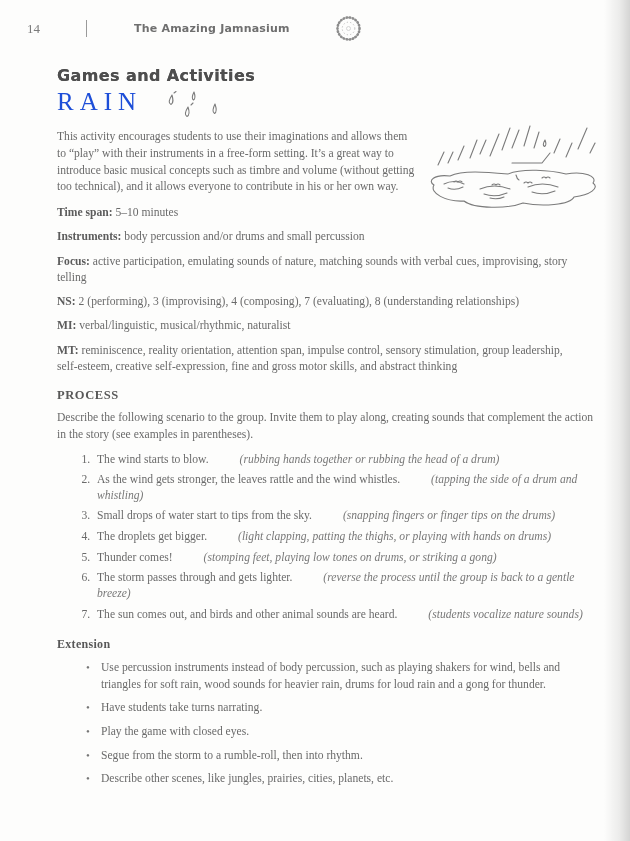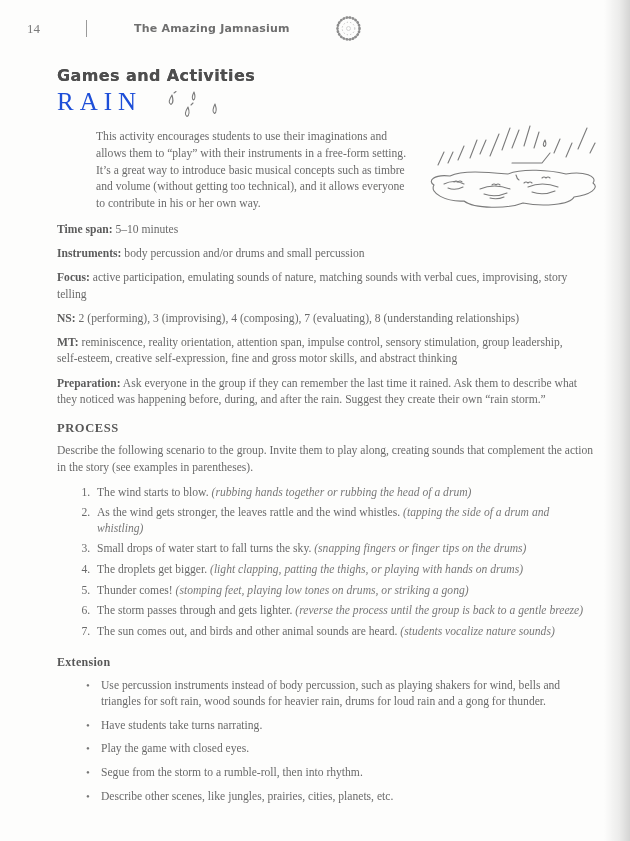--- a/index.html
+++ b/index.html
@@ -43,37 +43,37 @@
     letter-spacing: 0.4px; margin: 24px 0 4px 0;
     text-shadow: 0 0 0.5px #5a5a5a;
   }
   .rain-row { display: flex; align-items: flex-start; margin: 2px 0 0 0; height: 32px; }
   .activity-title {
     font-size: 25px; letter-spacing: 6px; color: #1d4ed8;
     font-family: "Liberation Serif", serif; line-height: 1;
   }
   .rain-doodles { margin: 2px 0 0 16px; }
 
-  .intro-wrap { margin-top: 8px; margin-left: 39px; }
+  .intro-wrap { margin-top: 8px; }
   .illustration { float: right; width: 178px; height: 102px; margin: -16px -8px 0 8px; }
   p.intro { margin: 0; font-size: 11.6px; line-height: 1.45; }
 
   .meta { margin-top: 9px; }
   .meta p { margin: 0 8px 8px 0; font-size: 11.6px; line-height: 1.4; clear: none; }
   .meta .lbl { font-weight: bold; color: #5c5c5c; }
 
   h2.proc-heading {
     font-size: 12.5px; font-weight: bold; color: #585858;
     letter-spacing: 0.6px; margin: 13px 0 7px 0;
   }
   p.proc-intro { margin: 0 0 8px 0; font-size: 11.6px; line-height: 1.45; }
 
   ol.steps { margin: 6px 0 0 20px; padding: 0 0 0 16px; }
   ol.steps li { margin-bottom: 5px; font-size: 11.6px; line-height: 1.35; padding-left: 4px; }
-  .example { font-style: italic; color: #787878; }
+  .example { font-style: italic; color: #787878; margin-left: 28px; }
 
   h3.sub-heading {
     font-size: 12px; font-weight: bold; color: #585858;
     margin: 15px 0 8px 0; letter-spacing: 0.3px;
   }
   ul.bullets { list-style: none; margin: 0 0 0 44px; padding: 0; }
   ul.bullets li { position: relative; margin-bottom: 7.5px; font-size: 11.6px; line-height: 1.4; padding-right: 18px; }
   ul.bullets li::before {
     content: "•"; position: absolute; left: -15px; top: 0; color: #767676; font-size: 11px;
   }
@@ -158,31 +158,31 @@
         </svg>
       </span>
       <p class="intro">This activity encourages students to use their imaginations and allows them to “play” with their instruments in a free-form setting. It’s a great way to introduce basic musical concepts such as timbre and volume (without getting too technical), and it allows everyone to contribute in his or her own way.</p>
     </div>
 
     <div class="meta">
       <p><span class="lbl">Time span:</span> <span>5–10 minutes</span></p>
       <p><span class="lbl">Instruments:</span> <span>body percussion and/or drums and small percussion</span></p>
       <p><span class="lbl">Focus:</span> <span>active participation, emulating sounds of nature, matching sounds with verbal cues, improvising, story telling</span></p>
       <p><span class="lbl">NS:</span> <span>2 (performing), 3 (improvising), 4 (composing), 7 (evaluating), 8 (understanding relationships)</span></p>
+      <p><span class="lbl">MI:</span> <span>verbal/linguistic, musical/rhythmic, naturalist</span></p>
       <p><span class="lbl">MT:</span> <span>reminiscence, reality orientation, attention span, impulse control, sensory stimulation, group leadership, self-esteem, creative self-expression, fine and gross motor skills, and abstract thinking</span></p>
-      <p><span class="lbl">Preparation:</span> <span>Ask everyone in the group if they can remember the last time it rained. Ask them to describe what they noticed was happening before, during, and after the rain. Suggest they create their own “rain storm.”</span></p>
     </div>
 
     <h2 class="proc-heading">PROCESS</h2>
     <p class="proc-intro">Describe the following scenario to the group. Invite them to play along, creating sounds that complement the action in the story (see examples in parentheses).</p>
 
     <ol class="steps">
       <li><span>The wind starts to blow.</span> <span class="example">(rubbing hands together or rubbing the head of a drum)</span></li>
       <li><span>As the wind gets stronger, the leaves rattle and the wind whistles.</span> <span class="example">(tapping the side of a drum and whistling)</span></li>
-      <li><span>Small drops of water start to fall turns the sky.</span> <span class="example">(snapping fingers or finger tips on the drums)</span></li>
+      <li><span>Small drops of water start to tips from the sky.</span> <span class="example">(snapping fingers or finger tips on the drums)</span></li>
       <li><span>The droplets get bigger.</span> <span class="example">(light clapping, patting the thighs, or playing with hands on drums)</span></li>
       <li><span>Thunder comes!</span> <span class="example">(stomping feet, playing low tones on drums, or striking a gong)</span></li>
       <li><span>The storm passes through and gets lighter.</span> <span class="example">(reverse the process until the group is back to a gentle breeze)</span></li>
       <li><span>The sun comes out, and birds and other animal sounds are heard.</span> <span class="example">(students vocalize nature sounds)</span></li>
     </ol>
 
     <h3 class="sub-heading">Extension</h3>
     <ul class="bullets">
       <li>Use percussion instruments instead of body percussion, such as playing shakers for wind, bells and triangles for soft rain, wood sounds for heavier rain, drums for loud rain and a gong for thunder.</li>
       <li>Have students take turns narrating.</li>

